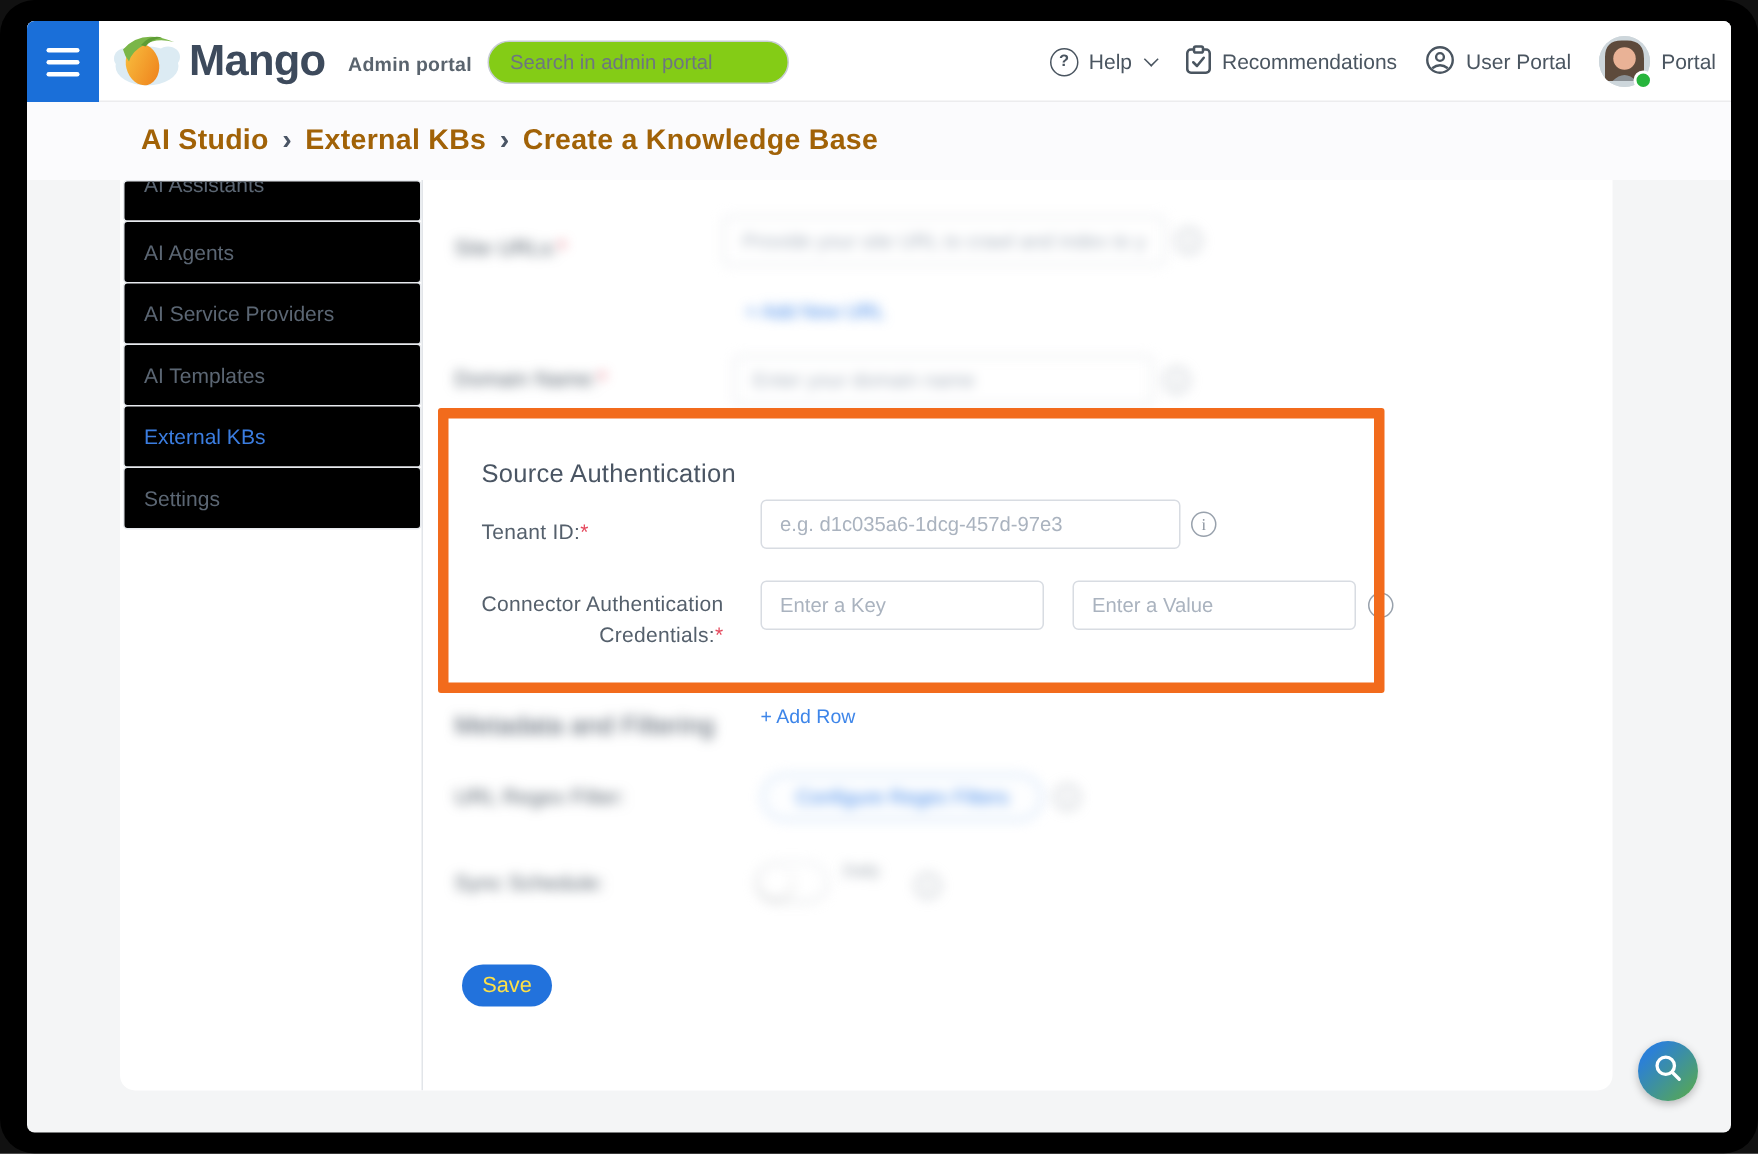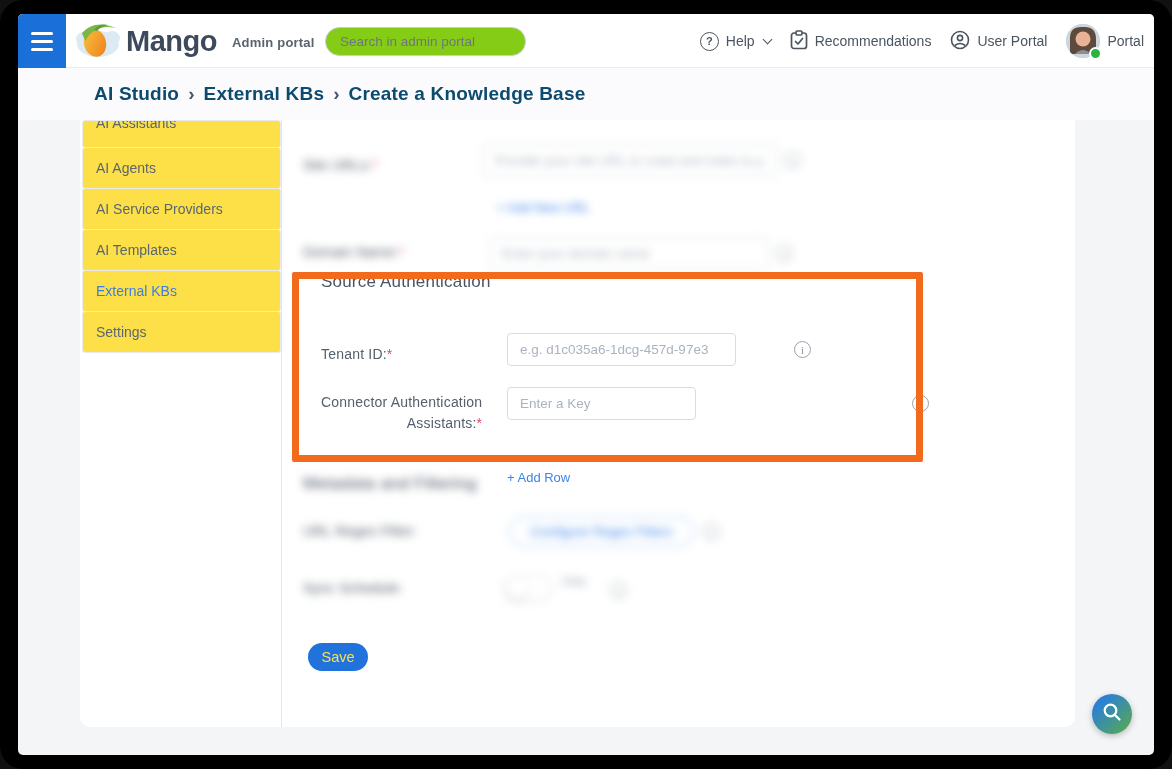--- a/index.html
+++ b/index.html
@@ -19,27 +19,27 @@
   .topbar-right{position:absolute;right:10px;top:0;height:54px;display:flex;align-items:center;gap:19px;}
   .tb-item{display:flex;align-items:center;gap:7px;color:#4a5560;font-size:14px;cursor:pointer;white-space:nowrap;}
   .circle-q{width:19px;height:19px;border:1.7px solid #4a5560;border-radius:50%;display:flex;align-items:center;justify-content:center;font-size:11px;font-weight:700;color:#4a5560;}
   .chev{width:7px;height:7px;border-right:1.8px solid #4a5560;border-bottom:1.8px solid #4a5560;transform:rotate(45deg);margin-top:-4px;margin-left:2px;}
   .avatar-wrap{position:relative;width:34px;height:34px;}
   .avatar{width:34px;height:34px;border-radius:50%;overflow:hidden;background:#cfd6da;}
   .status-dot{position:absolute;right:-2px;bottom:-2px;width:13px;height:13px;border-radius:50%;background:#27b53c;border:2px solid #fff;}
 
   
   .crumbbar{position:absolute;left:0;top:54px;width:100%;height:52px;background:#fbfbfd;z-index:20;display:flex;align-items:center;padding-left:76px;}
-  .crumb{font-size:19px;font-weight:700;color:#0c4a6e;letter-spacing:.2px;}
+  .crumb{font-size:19px;font-weight:700;color:#a16207;letter-spacing:.2px;}
   .crumb-sep{font-size:19px;font-weight:700;color:#4a5565;padding:0 9px;}
 
   
   .card{position:absolute;left:62px;top:106px;width:995px;height:607px;background:#ffffff;border-radius:0 0 10px 10px;overflow:hidden;z-index:10;}
   .sidebar{position:absolute;left:0;top:0;width:202px;height:100%;border-right:1px solid #e2e5e9;}
-  .side-item{width:199px;margin-left:2px;height:42px;margin-top:-1px;border:1px solid #e7eaee;border-radius:3px;display:flex;align-items:center;padding-left:13px;font-size:14px;color:#5b6673;cursor:pointer;background:#fde047;}
+  .side-item{width:199px;margin-left:2px;height:42px;margin-top:-1px;border:1px solid #e7eaee;border-radius:3px;display:flex;align-items:center;padding-left:13px;font-size:14px;color:#5b6673;cursor:pointer;background:#000000;}
   .side-item.first{height:28px;margin-top:0;overflow:hidden;align-items:flex-start;}
   .side-item.first span{margin-top:-8px;line-height:20px;}
   .side-item.active{color:#3b7de0;}
 
   
   .flabel{position:absolute;font-size:14px;color:#55606c;letter-spacing:.2px;text-align:right;}
   .req{color:#e5495d;}
   .finput{position:absolute;height:33px;border:1px solid #d8dce2;border-radius:4px;background:#fff;padding:0 12px;font-size:13.5px;color:#4a5560;outline:none;}
   .finput::placeholder{color:#aab3bf;}
   .info-ic{position:absolute;width:17px;height:17px;border:1px solid #98a1ac;border-radius:50%;display:flex;align-items:center;justify-content:center;font-size:11px;color:#8a939e;font-family:"Liberation Serif",serif;}
@@ -169,33 +169,34 @@
       <input class="finput blurred" style="left: 402px; top: 24px; width: 295px;" placeholder="Provide your site URL to crawl and index to your KB">
       <div class="info-ic blurred" style="left:704px;top:32px;">i</div>
       <div class="blue-link blurred" style="left:417px;top:80px;">+ Add New URL</div>
 
       <div class="flabel blurred" style="left:223px;top:124px;">
         <span>Domain Name:</span><span class="req">*</span>
       </div>
       <input class="finput blurred" style="left: 409px; top: 117px; width: 280px;" placeholder="Enter your domain name">
       <div class="info-ic blurred" style="left:696px;top:125px;">i</div>
 
-      <div class="sec-title" style="left:241px;top:152px;">Source Authentication</div>
+      <div class="sec-title" style="left:241px;top:186px;">Source Authentication</div>
 
       <div class="flabel" style="left:241px;top:226px;">
         <span>Tenant ID:</span><span class="req">*</span>
       </div>
-      <input class="finput" style="left: 427px; top: 213px; width: 229px;" placeholder="e.g. d1c035a6-1dcg-457d-97e3">
+      <input class="finput" style="left: 427px; top: 213px; width: 280px;" placeholder="e.g. d1c035a6-1dcg-457d-97e3">
       <div class="info-ic" style="left:714px;top:221px;">i</div>
 
       <div class="flabel" style="left:241px;top:272px;line-height:21px;">
         <span>Connector Authentication</span><br>
-        <span>Assistants:</span><span class="req">*</span>
+        <span>Credentials:</span><span class="req">*</span>
       </div>
       <input class="finput" style="left: 427px; top: 267px; width: 189px;" placeholder="Enter a Key">
+      <input class="finput" style="left: 635px; top: 267px; width: 189px;" placeholder="Enter a Value">
       <div class="info-ic" style="left:832px;top:275px;">i</div>
       <div class="blue-link" style="left:427px;top:318px;margin-top:32px;">+ Add Row</div>
 
       <div class="hl-box"></div>
 
       <div class="sec-title blurred" style="left:223px;top:354px;">Metadata and Filtering</div>
 
       <div class="flabel blurred" style="left:223px;top:403px;">URL Regex Filter:</div>
       <div class="pill-btn blurred" style="left:428px;top:396px;width:187px;">Configure Regex Filters</div>
       <div class="info-ic blurred" style="left:623px;top:403px;">i</div>

